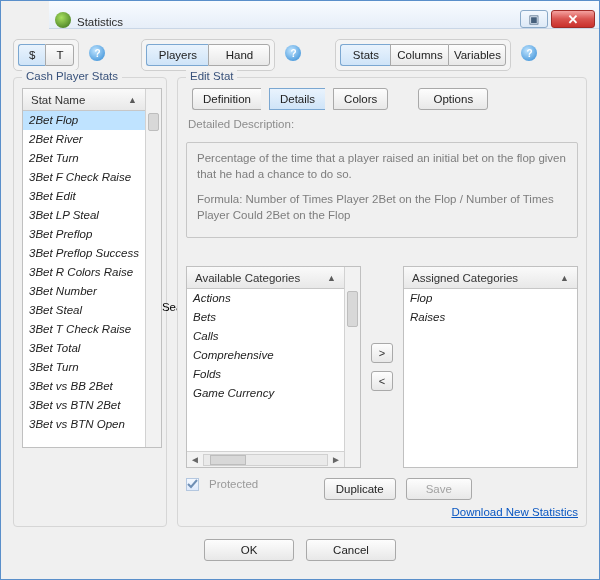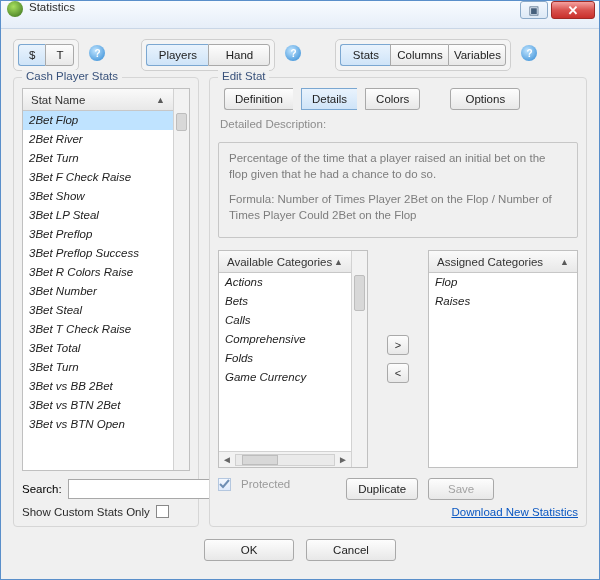--- a/index.html
+++ b/index.html
@@ -1,56 +1,56 @@
 <!DOCTYPE html>
 <html><head>
 <meta charset="utf-8">
 <style>
   * { box-sizing: border-box; font-family: "Segoe UI", Tahoma, sans-serif; font-size: 11.5px; }
   body { margin: 0; background: #fff; width: 600px; height: 580px; overflow: hidden; }
   .window { width: 600px; height: 580px; border: 1px solid #5a8fca; background: #f0f0f0; display: flex; flex-direction: column; }
-  .titlebar { height: 28px; background: linear-gradient(#f8fbff, #e6eef8); display: flex; align-items: flex-start; padding: 0 4px 0 6px; border-bottom: 1px solid #c9d6e6; }
+  .titlebar { height: 28px; background: linear-gradient(#f8fbff, #e6eef8); display: flex; align-items: flex-end; padding: 0 4px 0 6px; border-bottom: 1px solid #c9d6e6; margin-left: 48px; }
   .titlebar .app-icon { width: 16px; height: 16px; border-radius: 50%; background: radial-gradient(circle at 40% 35%, #a8e05f, #356c1a); margin-right: 6px; }
   .titlebar .title { color: #2b2b2b; flex: 1; }
   .tb-spacer { flex: 1; }
   .tb-btn { width: 28px; height: 18px; margin-left: 3px; border: 1px solid #8aa9c8; border-radius: 3px; background: linear-gradient(#f3f8fe,#dde9f6); display: flex; align-items: center; justify-content: center; color: #46607c; font-size: 12px; }
   .tb-btn.close { width: 44px; background: linear-gradient(#f5a2a0,#d9534f 50%,#c9302c); border-color: #a02a26; color: #fff; font-weight: bold; }
   .tb-btn.close span { font-size: 13px; }
   .content { flex: 1; padding: 10px 12px 4px 12px; display: flex; flex-direction: column; }
   .top-row { display: flex; align-items: flex-start; gap: 6px; margin-bottom: 6px; }
   .tgroup { display: flex; gap: 0; border: 1px solid #cfcfcf; border-radius: 5px; padding: 4px; background: #f4f4f4; }
   .btn { height: 22px; padding: 0 10px; border: 1px solid #a9a9a9; background: linear-gradient(#fdfdfd,#e8e8e8); border-radius: 3px; color: #222; display: inline-flex; align-items: center; justify-content: center; }
   .btn.seg-l { border-top-right-radius: 0; border-bottom-right-radius: 0; border-right: none; }
   .btn.seg-r { border-top-left-radius: 0; border-bottom-left-radius: 0; }
   .btn.seg-m { border-radius: 0; border-right: none; }
   .btn.seg-l2 { border-top-right-radius: 0; border-bottom-right-radius: 0; border-right: none; }
   .btn.active { background: linear-gradient(#e9f3fd,#cfe4f8); border-color: #7ba7d1; }
   .help { width: 16px; height: 16px; border-radius: 50%; background: radial-gradient(circle at 40% 35%, #bfe4ff, #2d87d3); color: #fff; font-weight: bold; display: inline-flex; align-items: center; justify-content: center; font-size: 10px; margin: 6px 2px 0 4px; }
   .main { flex: 1; display: flex; gap: 10px; }
   .group { border: 1px solid #d6d6d6; border-radius: 4px; background: #f0f0f0; position: relative; padding: 10px 8px 8px 8px; }
   .group > .legend { position: absolute; top: -8px; left: 8px; background: #f0f0f0; padding: 0 4px; color: #38517a; font-size: 11.5px; }
-  .left { width: 186px; display: flex; flex-direction: column; }
+  .left { width: 154px; display: flex; flex-direction: row; }
   .right { flex: 1; display: flex; flex-direction: column; }
   .list-wrap { border: 1px solid #c0c0c0; background: #fff; flex: 1; display: flex; min-height: 0; }
   .list-header { height: 22px; background: linear-gradient(#fafafa,#e8e8e8); border-bottom: 1px solid #c7c7c7; display: flex; align-items: center; padding: 0 8px; font-weight: normal; color: #333; justify-content: space-between; }
   .list-header .arrow { font-size: 9px; color: #5a5a5a; }
   .list-body { overflow: hidden; }
   .list-col { flex: 1; display: flex; flex-direction: column; min-height: 0; }
   .vsb { width: 16px; border-left: 1px solid #d2d2d2; background: #f2f2f2; position: relative; }
   .vsb .thumb { position: absolute; left: 2px; right: 2px; top: 24px; height: 18px; background: #d8d8d8; border: 1px solid #bdbdbd; border-radius: 2px; }
   .row { padding: 3px 6px; border-bottom: 1px solid transparent; color: #222; white-space: nowrap; font-style: italic; }
   .row.sel { background: #bfe3ff; }
   .search-row { display: flex; align-items: center; gap: 6px; margin-top: 8px; }
   .text-input { height: 20px; border: 1px solid #a8a8a8; background: #fff; flex: 1; padding: 0 4px; }
   .chk-row { display: flex; align-items: center; gap: 6px; margin-top: 6px; color: #2b2b2b; }
   .chk { width: 13px; height: 13px; border: 1px solid #888; background: #fff; }
   .tabs-row { display: flex; gap: 8px; align-items: center; margin: 0 0 8px 6px; }
   .desc-label { color: #8c8c8c; margin: 0 0 12px 2px; }
   .desc-box { border: 1px solid #c7c7c7; background: #f0f0f0; color: #7d7d7d; padding: 8px 10px; height: 96px; overflow: hidden; border-radius: 2px; line-height: 1.35; }
-  .cats { display: flex; gap: 17px; margin-top: 12px; flex: 1; min-height: 0; }
+  .cats { display: flex; gap: 8px; margin-top: 28px; flex: 1; min-height: 0; }
   .cat-col { flex: 1; display: flex; flex-direction: column; min-height: 0; }
   .cat-box { border: 1px solid #c0c0c0; background: #fff; flex: 1; display: flex; min-height: 0; }
   .cat-body { flex: 1; overflow: hidden; }
   .movers { width: 26px; display: flex; flex-direction: column; align-items: center; justify-content: center; gap: 8px; }
   .sq { width: 22px; height: 20px; border: 1px solid #a9a9a9; background: linear-gradient(#fdfdfd,#e8e8e8); border-radius: 3px; display: flex; align-items: center; justify-content: center; font-size: 11px; color: #333; }
   .hsb { height: 16px; border-top: 1px solid #d2d2d2; background: #f2f2f2; display: flex; align-items: center; }
   .hsb .ha { width: 16px; text-align: center; font-size: 10px; color: #666; }
   .hsb .htrack { flex: 1; height: 12px; background: #eaeaea; border: 1px solid #d0d0d0; position: relative; }
   .hsb .hth { position: absolute; left: 6px; top: 0; bottom: 0; width: 36px; background: #d8d8d8; border: 1px solid #bdbdbd; }
   .bottom-row { display: flex; gap: 10px; margin-top: 10px; }
@@ -107,21 +107,21 @@
           <div class="list-col">
             <div class="list-header">
               <span>Stat Name</span>
               <span class="arrow">▲</span>
             </div>
             <div class="list-body" id="stat-list-body">
                 <div class="row sel">2Bet Flop</div>
                 <div class="row">2Bet River</div>
                 <div class="row">2Bet Turn</div>
                 <div class="row">3Bet F Check Raise</div>
-                <div class="row">3Bet Show</div>
+                <div class="row">3Bet Edit</div>
                 <div class="row">3Bet LP Steal</div>
                 <div class="row">3Bet Preflop</div>
                 <div class="row">3Bet Preflop Success</div>
                 <div class="row">3Bet R Colors Raise</div>
                 <div class="row">3Bet Number</div>
                 <div class="row">3Bet Steal</div>
                 <div class="row">3Bet T Check Raise</div>
                 <div class="row">3Bet Total</div>
                 <div class="row">3Bet Turn</div>
                 <div class="row">3Bet vs BB 2Bet</div>

